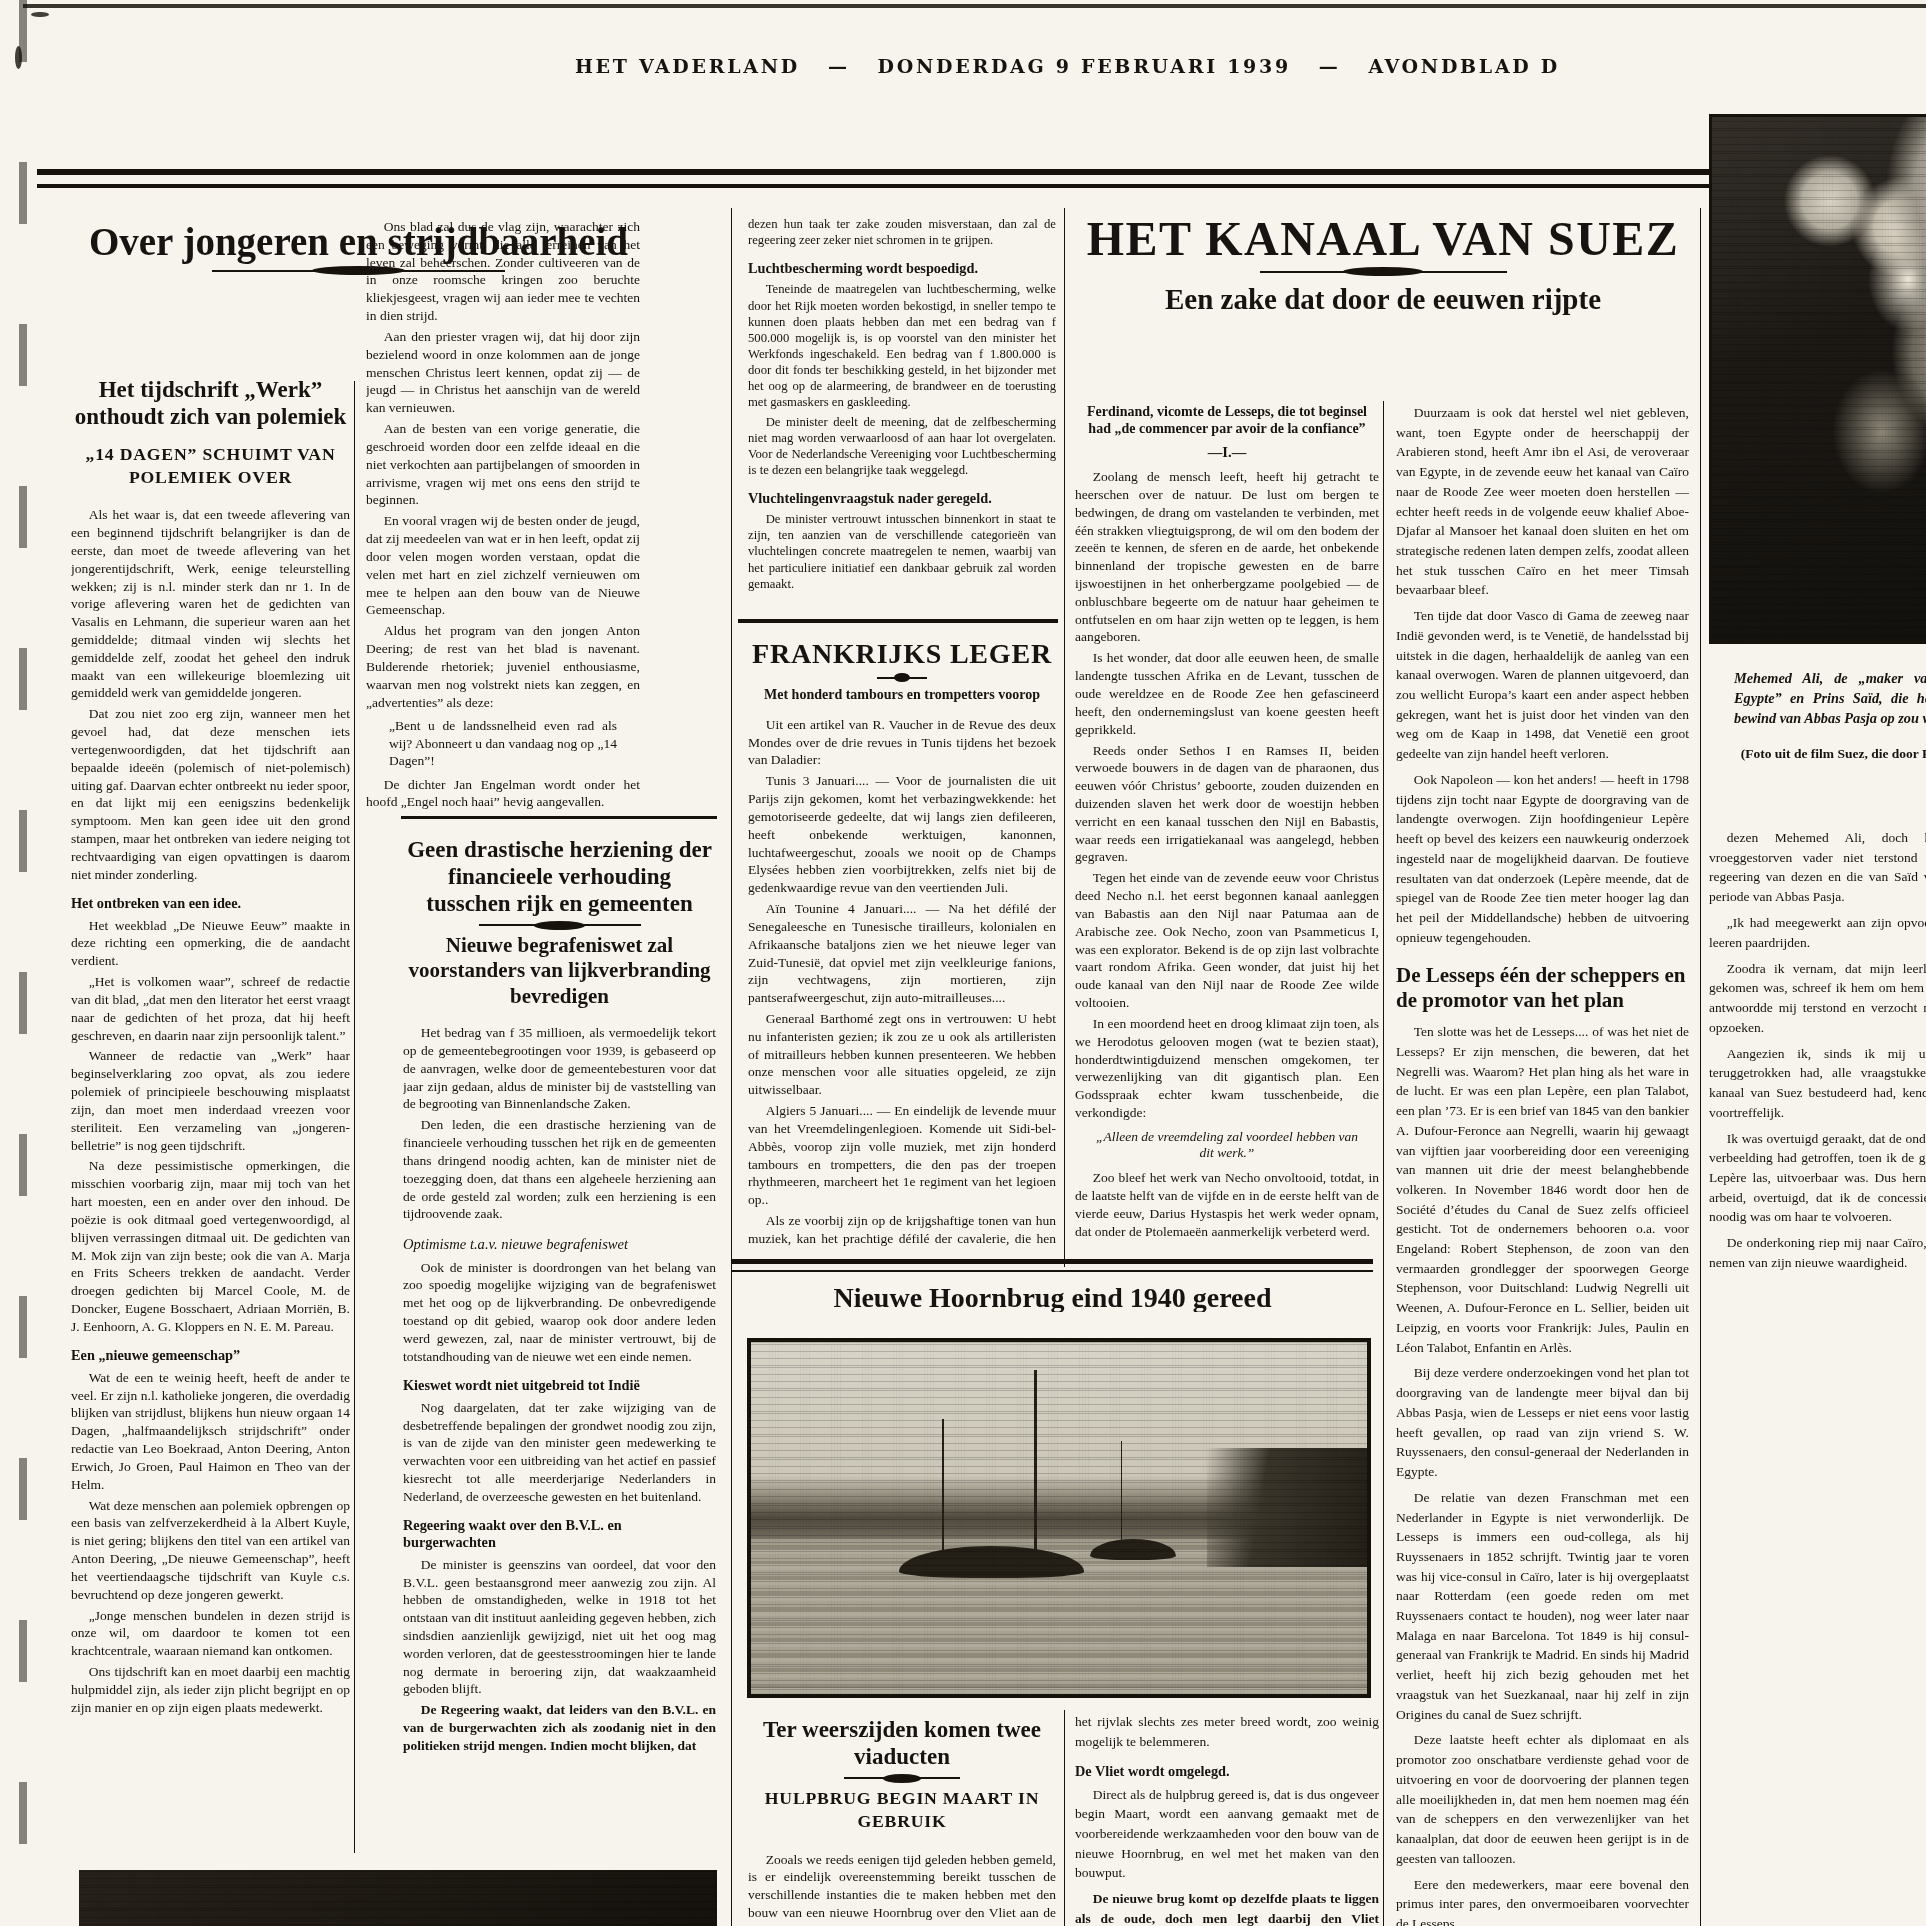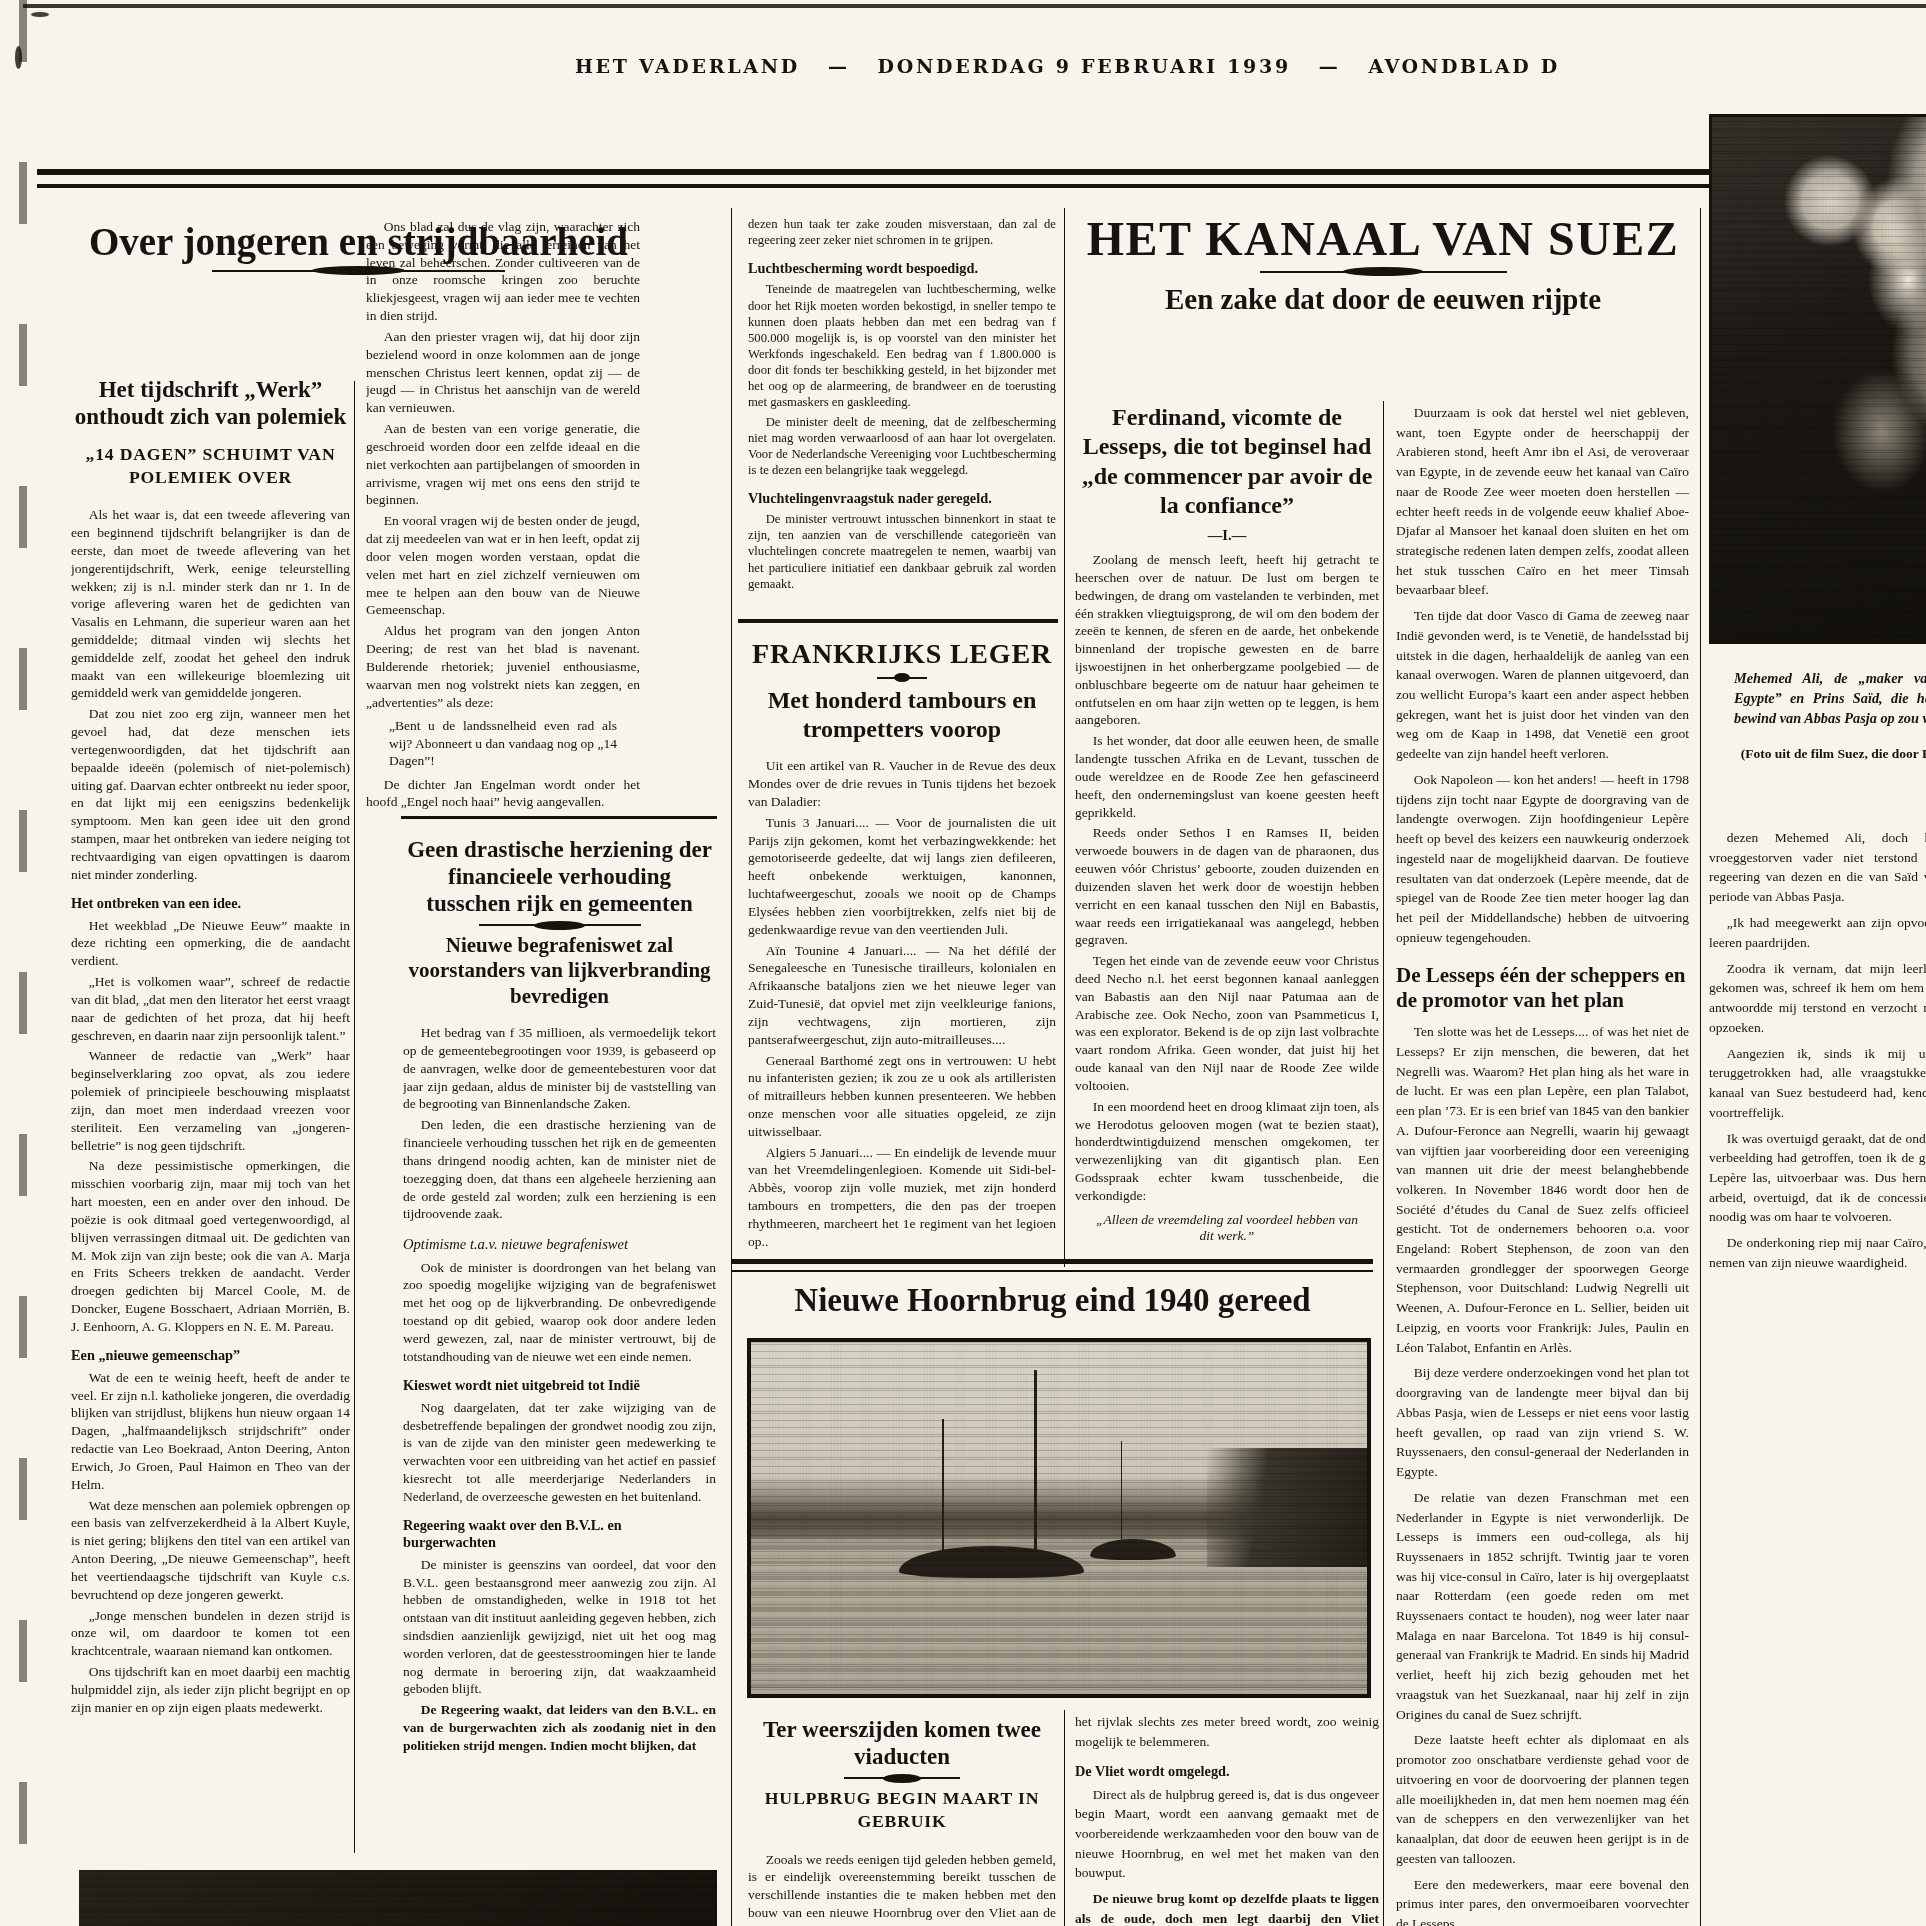--- a/index.html
+++ b/index.html
@@ -14,26 +14,26 @@
   .flourish{position:relative;height:1.9px;background:#17130c;margin:7px auto;}
   .flourish::before{content:"";position:absolute;left:34%;right:34%;top:-3.5px;height:8.9px;
                     background:#17130c;border-radius:50%;}
   
   .c{text-align:center;}
   .masthead{position:absolute;left:0;top:55px;width:100%;text-align:center;font-weight:bold;
             font-size:19px;letter-spacing:2.7px;font-family:"DejaVu Serif","Liberation Serif",serif;}
   .col{position:absolute;overflow:hidden;}
   .h-huge{font-size:48px;font-weight:bold;line-height:1.04;letter-spacing:1.5px;}
   .h-big{font-size:39px;font-weight:bold;line-height:1.05;}
-  .h-med{font-size:33px;font-weight:bold;line-height:1.05;}
+  .h-med{font-size:28px;font-weight:bold;line-height:1.05;}
   .h2{font-size:28px;font-weight:bold;line-height:1.1;letter-spacing:0.8px;}
   .h3{font-size:23px;font-weight:bold;line-height:1.18;}
   .h3i{font-size:21px;font-weight:bold;line-height:1.2;}
   .deck{font-size:29px;font-weight:bold;line-height:1.15;}
-  .deck2{font-size:24px;font-weight:bold;line-height:1.22;}
+  .deck2{font-size:14px;font-weight:bold;line-height:1.22;}
   .kicker{font-size:17.7px;font-weight:bold;line-height:1.3;letter-spacing:0.8px;}
   .roman{font-size:14.6px;font-weight:bold;margin:7px 0;}
   .para{font-size:13.5px;line-height:1.32;text-align:justify;text-indent:17.7px;margin:0 0 3.1px 0;}
   .tight .para{font-size:12.7px;line-height:1.27;}
   .loose .para{line-height:1.46;margin-bottom:6.2px;}
   .head-inline{font-size:14.3px;font-weight:bold;margin:11.6px 0 4.6px 0;}
   .head-inline-i{font-size:14.6px;font-weight:normal;font-style:italic;margin:13px 0 5.4px 0;}
   .para-bold{font-weight:bold;}
   .quote-c{font-size:13.5px;font-style:italic;text-align:center;margin:7.7px 15.4px;}
   .quote-ind{font-size:13.5px;line-height:1.32;margin:5.4px 23px;text-align:justify;}

